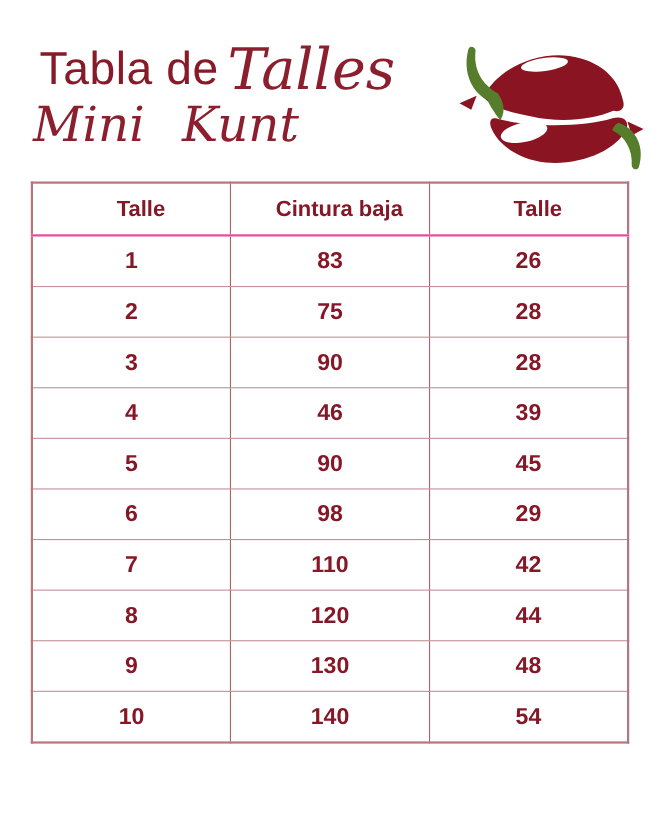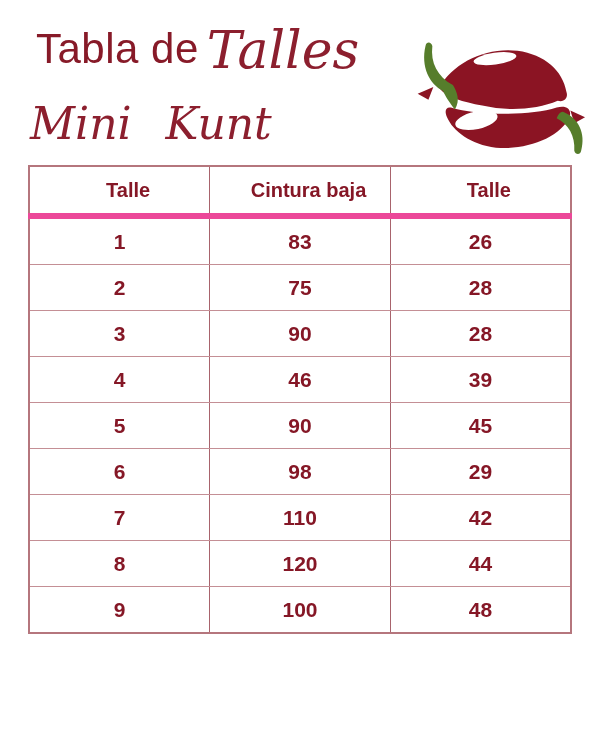--- a/index.html
+++ b/index.html
@@ -6,40 +6,40 @@
   body {
     width:600px; height:750px;
     background:#ffffff;
     position:relative;
     font-family:"Liberation Sans", sans-serif;
     overflow:hidden;
   }
 
   
   .title-line1 {
-    position:absolute; left:36px; top:24px;
+    position:absolute; left:36px; top:38px;
     white-space:nowrap; line-height:42px;
   }
   .title-regular {
     font-family:"Liberation Sans", sans-serif;
     font-size:42px; font-weight:400;
     color:#871a28; letter-spacing:0.5px;
   }
   .title-script {
     font-family:"DejaVu Serif", serif;
     font-style:italic; font-weight:400;
     font-size:52px; color:#8c1f2e;
     margin-left:8px; position:relative; top:5px;
   }
   .title-line2 {
     position:absolute; left:30px; top:90px;
     font-family:"DejaVu Serif", serif;
     font-style:italic; font-weight:400;
     font-size:44px; color:#8c1f2e;
-    word-spacing:20px; white-space:nowrap; line-height:48px;margin-top:10px;
+    word-spacing:20px; white-space:nowrap; line-height:48px;
   }
 
   .brand-logo {
     position:absolute; left:402px; top:18px;
     width:186px; height:140px;
   }
 
   
   .size-table {
     position:absolute; left:28px; top:165px;
@@ -50,21 +50,21 @@
   .size-table th, .size-table td {
     text-align:center; vertical-align:middle;
     color:#851726; font-weight:bold;
     font-family:"Liberation Sans", sans-serif;
     border-left:1px solid #a8636c;
     border-right:1px solid #a8636c;
     padding:0;
   }
   .size-table th {
     height:46px; font-size:20px;
-    border-bottom:6px solid #ec4899;
+    border-bottom:2px solid #ec4899;
     padding-left:17px;
   }
   .size-table td {
     height:45px; font-size:21px;
     border-top:1px solid #c48f95;
     border-bottom:1px solid #c48f95;
   }
 </style>
 </head>
 <body>
@@ -139,17 +139,22 @@
         <td>110</td>
         <td>42</td>
       </tr>
       <tr>
         <td>8</td>
         <td>120</td>
         <td>44</td>
       </tr>
       <tr>
         <td>9</td>
-        <td>100</td>
+        <td>130</td>
         <td>48</td>
+      </tr>
+      <tr>
+        <td>10</td>
+        <td>140</td>
+        <td>54</td>
       </tr>
     </tbody>
 </table>
 
 </body></html>

